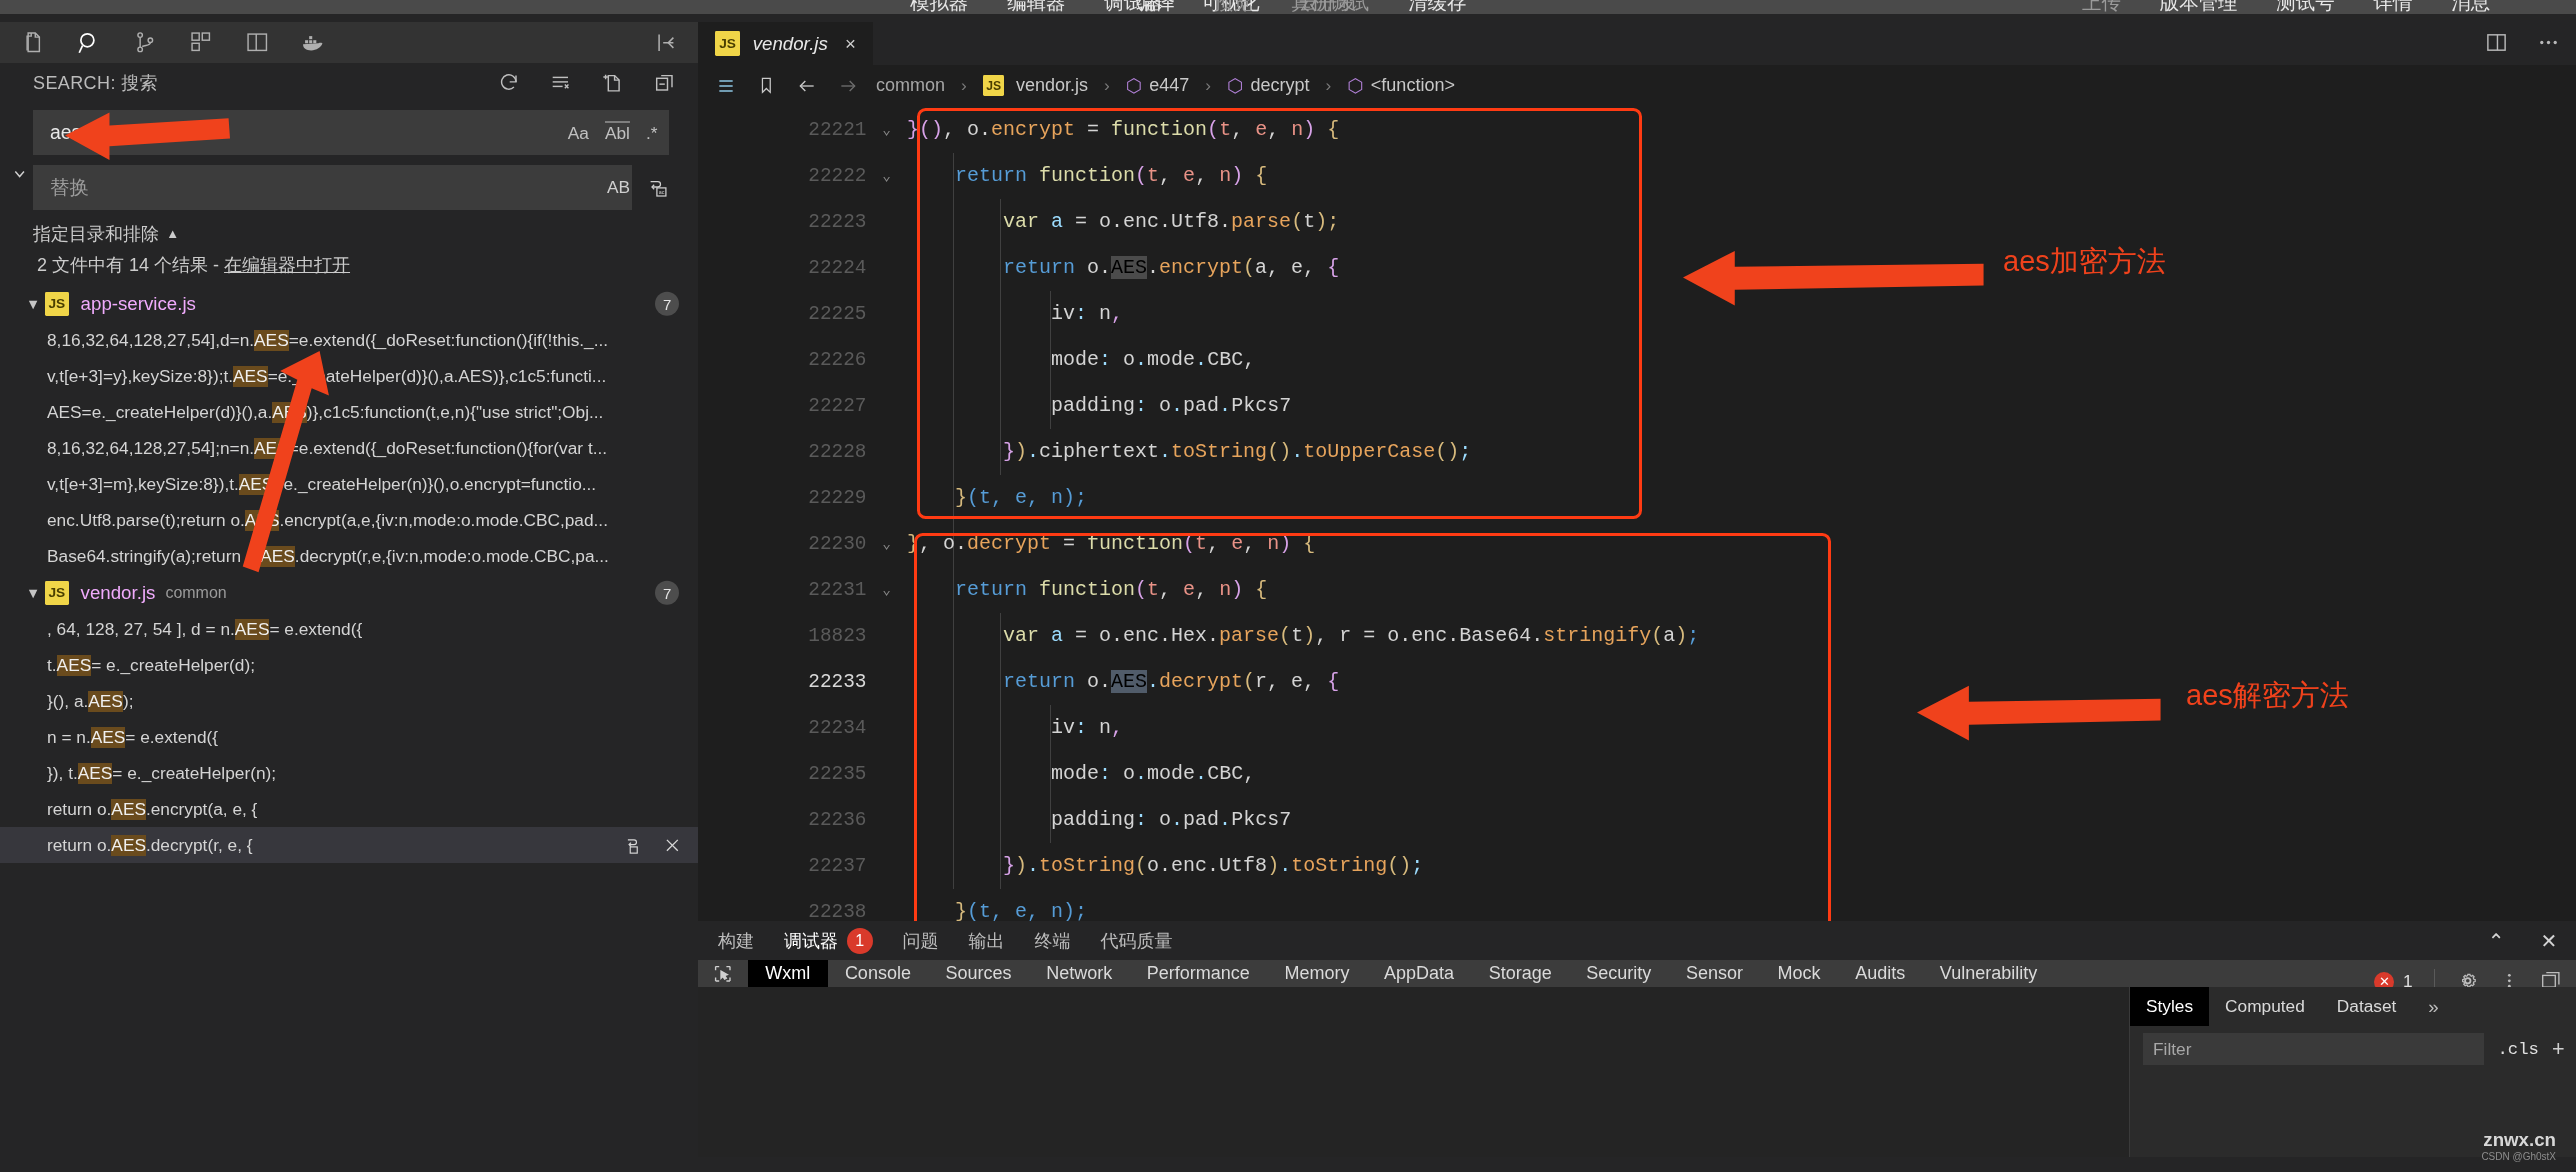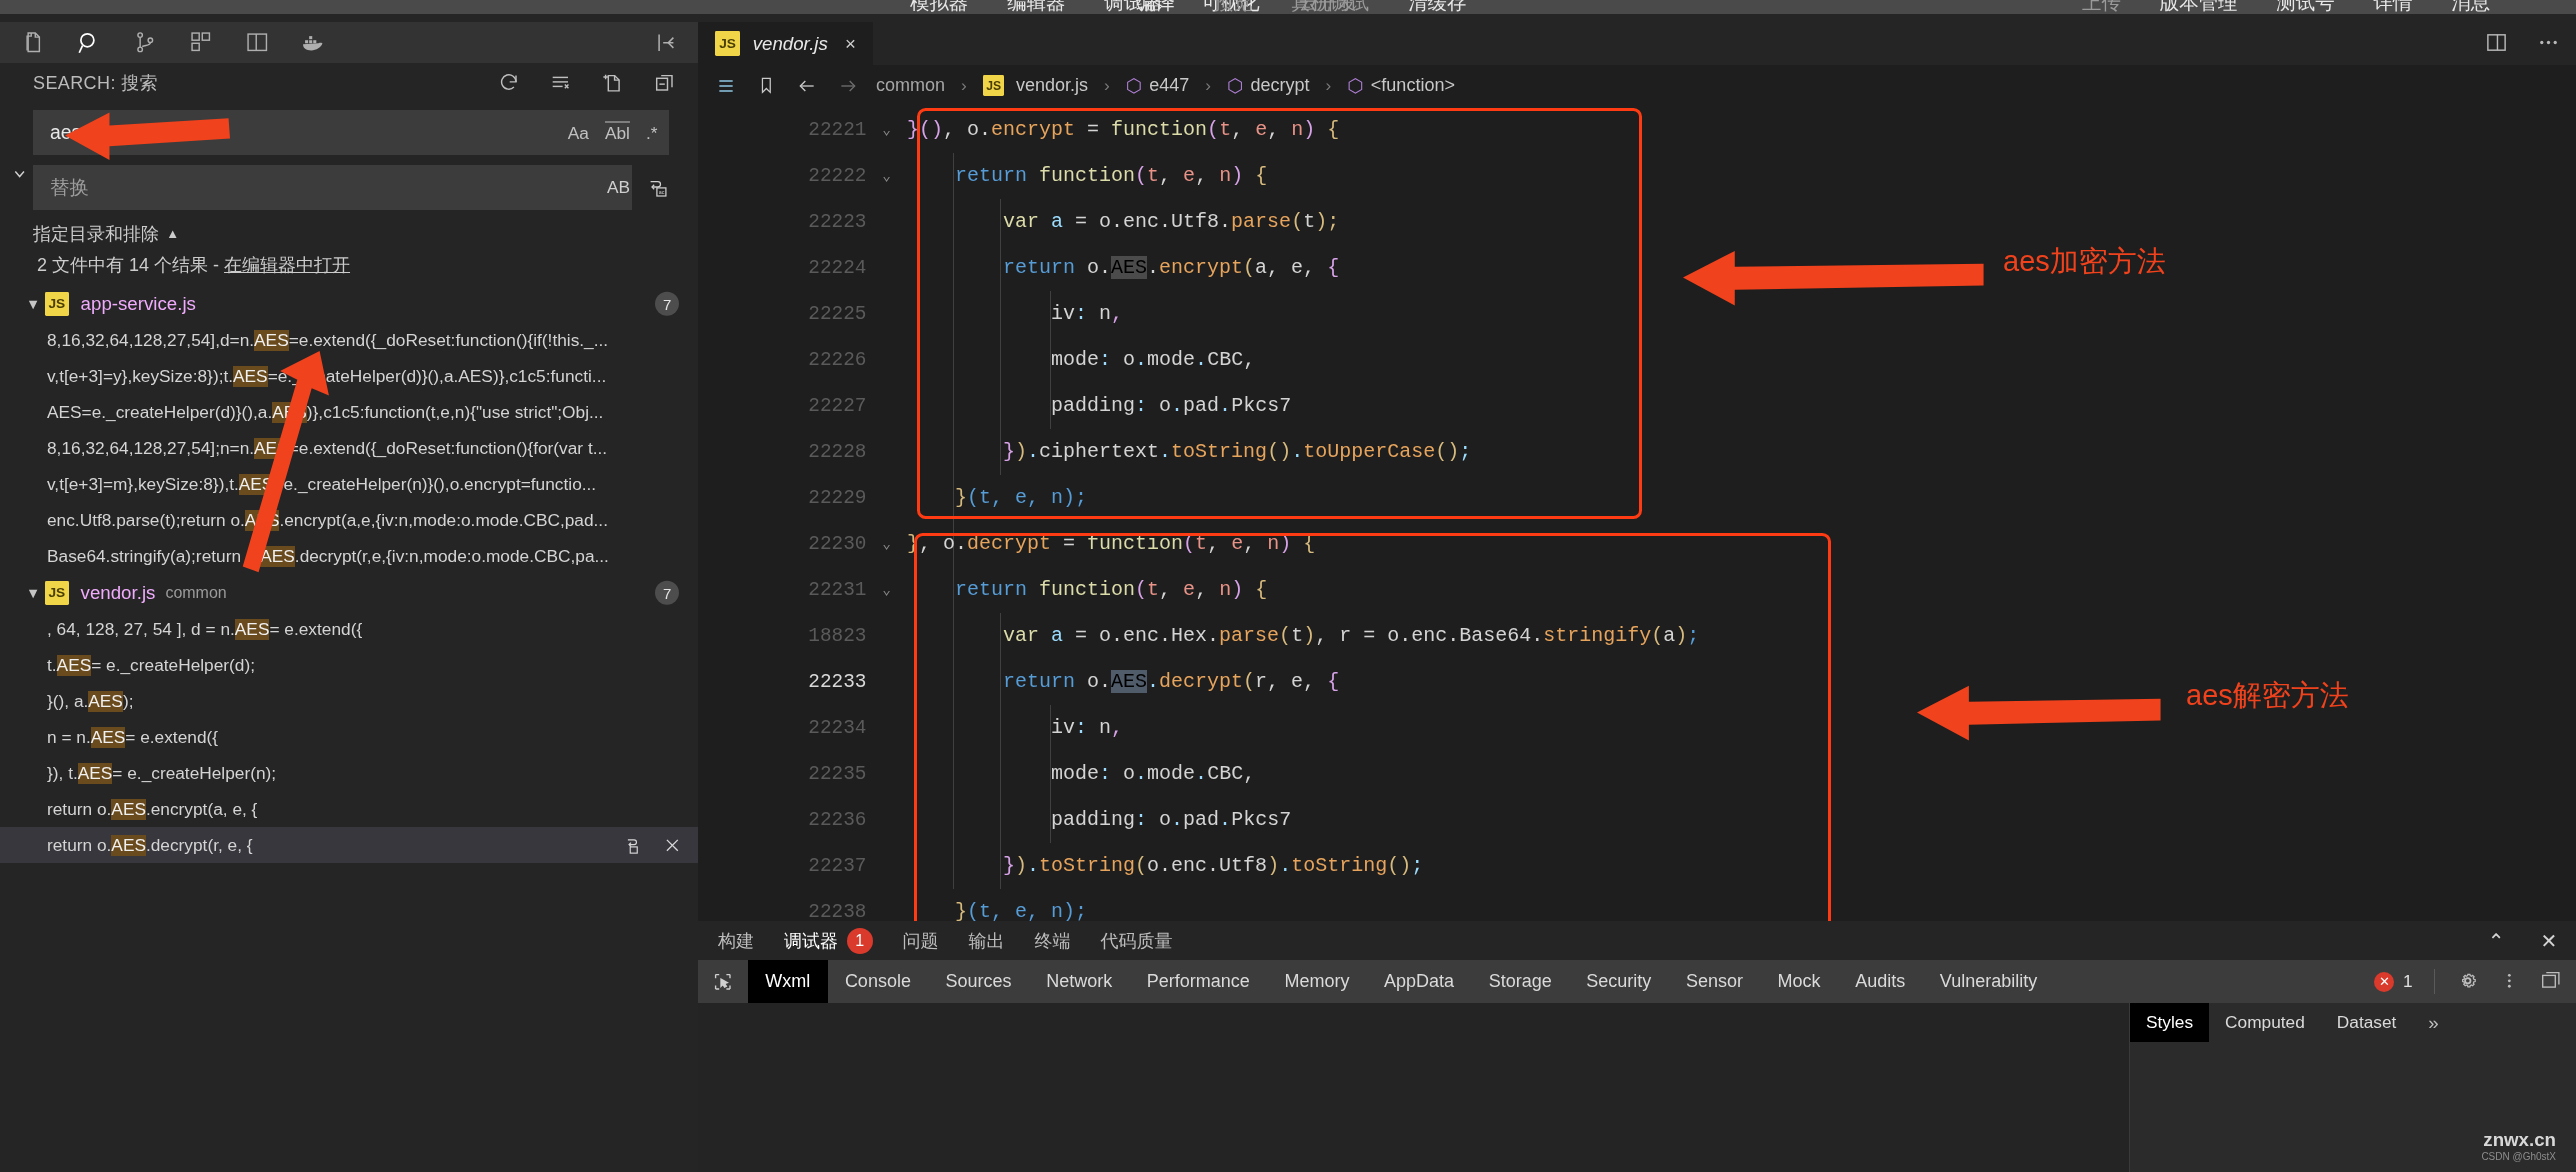--- a/index.html
+++ b/index.html
@@ -171,21 +171,21 @@
   .dt-row1 .dtab { font-size: 18px; color: #bdbdbd; cursor: pointer; display: flex; align-items: center; gap: 8.6px; }
   .dt-row1 .dtab.active { color: #ffffff; }
   .err-pill {
     background: #d93a2b; color: #fff; border-radius: 50%; width: 26px; height: 26px;
     display: flex; align-items: center; justify-content: center; font-size: 16px;
   }
   .dt-row1-right { position: absolute; right: 18.7px; display: flex; gap: 36px; align-items: center; }
   .dt-row1-right .ic { cursor: pointer; color: #d4d4d4; font-size: 20px; }
 
   .dt-row2 {
-    height: 43px; background: #3c3c3c; display: flex; align-items: stretch; position: relative;
+    height: 27px; background: #3c3c3c; display: flex; align-items: stretch; position: relative;
   }
   .insp-ic { width: 50px; display: flex; align-items: center; justify-content: center; cursor: pointer; }
   .dtab2 {
     display: flex; align-items: center; padding: 0 17.3px; font-size: 18px; color: #dadada; cursor: pointer;
   }
   .dtab2.active { background: #000000; color: #ffffff; }
   .dt-row2-right { position: absolute; right: 14.4px; top: 0; height: 43px; display: flex; align-items: center; gap: 21.6px; }
   .err-badge { display: flex; align-items: center; gap: 8.6px; }
   .err-circle { width: 20px; height: 20px; border-radius: 50%; background: #d93a2b; color: #fff; font-size: 13px; display: flex; align-items: center; justify-content: center; }
   .err-num { color: #e0e0e0; font-size: 17.3px; }
@@ -731,20 +731,25 @@
               <span>Styles</span>
             </div>
           <div class="stab">
               <span>Computed</span>
             </div>
           <div class="stab">
               <span>Dataset</span>
             </div>
           <div class="stab more">»</div>
         </div>
+        <div class="filter-row">
+          <input class="filter-input" type="text" placeholder="Filter" style="">
+          <span class="cls-btn">.cls</span>
+          <span class="plus-btn">+</span>
+        </div>
       </div>
     </div>
 
     <div class="watermark">
       <div class="wm1">znwx.cn</div>
       <div class="wm2">CSDN @Gh0stX</div>
     </div>
   </div>
 
 </div>

